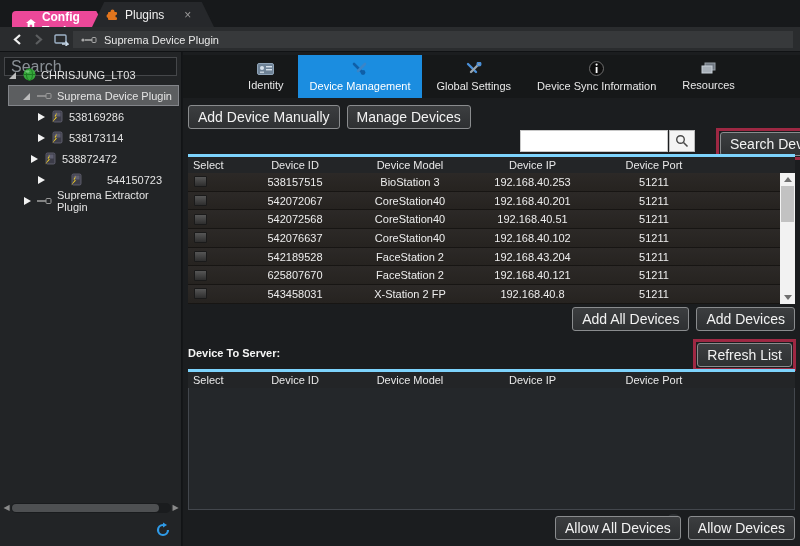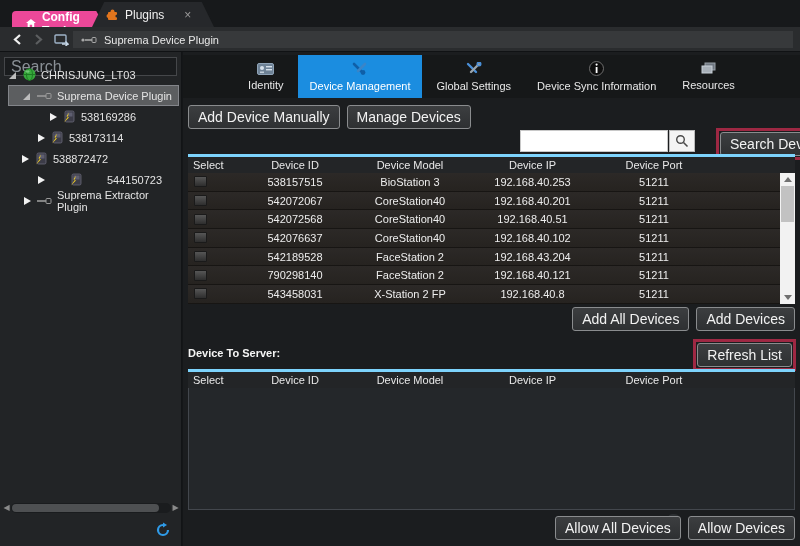--- a/index.html
+++ b/index.html
@@ -169,21 +169,21 @@
       <div class="tree-row selected" style="padding-left: 22px;">
         <span class="caret exp"></span>
         <span style="display: flex;">
           <svg width="15" height="8" viewBox="0 0 15 8">
             <rect x="0" y="3.2" width="9" height="1.6" fill="#9A9A9A"></rect>
             <rect x="9" y="1.5" width="5" height="5" rx="1" fill="none" stroke="#9A9A9A"></rect>
           </svg>
         </span>
         <span>Suprema Device Plugin</span>
       </div>
-      <div class="tree-row" style="padding-left: 48px;">
+      <div class="tree-row" style="padding-left: 36px;">
         <span class="caret col"></span>
         <span style="display: flex;">
           <svg width="13" height="13" viewBox="0 0 13 13">
             <rect x="2" y="1" width="9" height="11" rx="1.5" fill="#3C3C48" stroke="#6A6A78" stroke-width="0.8"></rect>
             <rect x="3.5" y="2.5" width="6" height="4" fill="#5E5E70"></rect>
             <path d="M1 12.5 L5 6.5 L3.4 6.5 L6 2.5 L4.6 7.2 L6.2 7.2 Z" fill="#F2D024"></path>
           </svg>
         </span>
         <span>538169286</span>
       </div>
@@ -191,21 +191,21 @@
         <span class="caret col"></span>
         <span style="display: flex;">
           <svg width="13" height="13" viewBox="0 0 13 13">
             <rect x="2" y="1" width="9" height="11" rx="1.5" fill="#3C3C48" stroke="#6A6A78" stroke-width="0.8"></rect>
             <rect x="3.5" y="2.5" width="6" height="4" fill="#5E5E70"></rect>
             <path d="M1 12.5 L5 6.5 L3.4 6.5 L6 2.5 L4.6 7.2 L6.2 7.2 Z" fill="#F2D024"></path>
           </svg>
         </span>
         <span>538173114</span>
       </div>
-      <div class="tree-row" style="padding-left: 20px;">
+      <div class="tree-row" style="padding-left: 29px;">
         <span class="caret col"></span>
         <span style="display: flex;">
           <svg width="13" height="13" viewBox="0 0 13 13">
             <rect x="2" y="1" width="9" height="11" rx="1.5" fill="#3C3C48" stroke="#6A6A78" stroke-width="0.8"></rect>
             <rect x="3.5" y="2.5" width="6" height="4" fill="#5E5E70"></rect>
             <path d="M1 12.5 L5 6.5 L3.4 6.5 L6 2.5 L4.6 7.2 L6.2 7.2 Z" fill="#F2D024"></path>
           </svg>
         </span>
         <span>538872472</span>
       </div>
@@ -367,21 +367,21 @@
           <div class="td">542189528</div>
           <div class="td">FaceStation 2</div>
           <div class="td">192.168.43.204</div>
           <div class="td">51211</div>
           <div></div>
         </div>
         <div class="trow">
           <div>
             <div class="cbox"></div>
           </div>
-          <div class="td">790298140</div>
+          <div class="td">625807670</div>
           <div class="td">FaceStation 2</div>
           <div class="td">192.168.40.121</div>
           <div class="td">51211</div>
           <div></div>
         </div>
         <div class="trow">
           <div>
             <div class="cbox"></div>
           </div>
           <div class="td">543458031</div>

